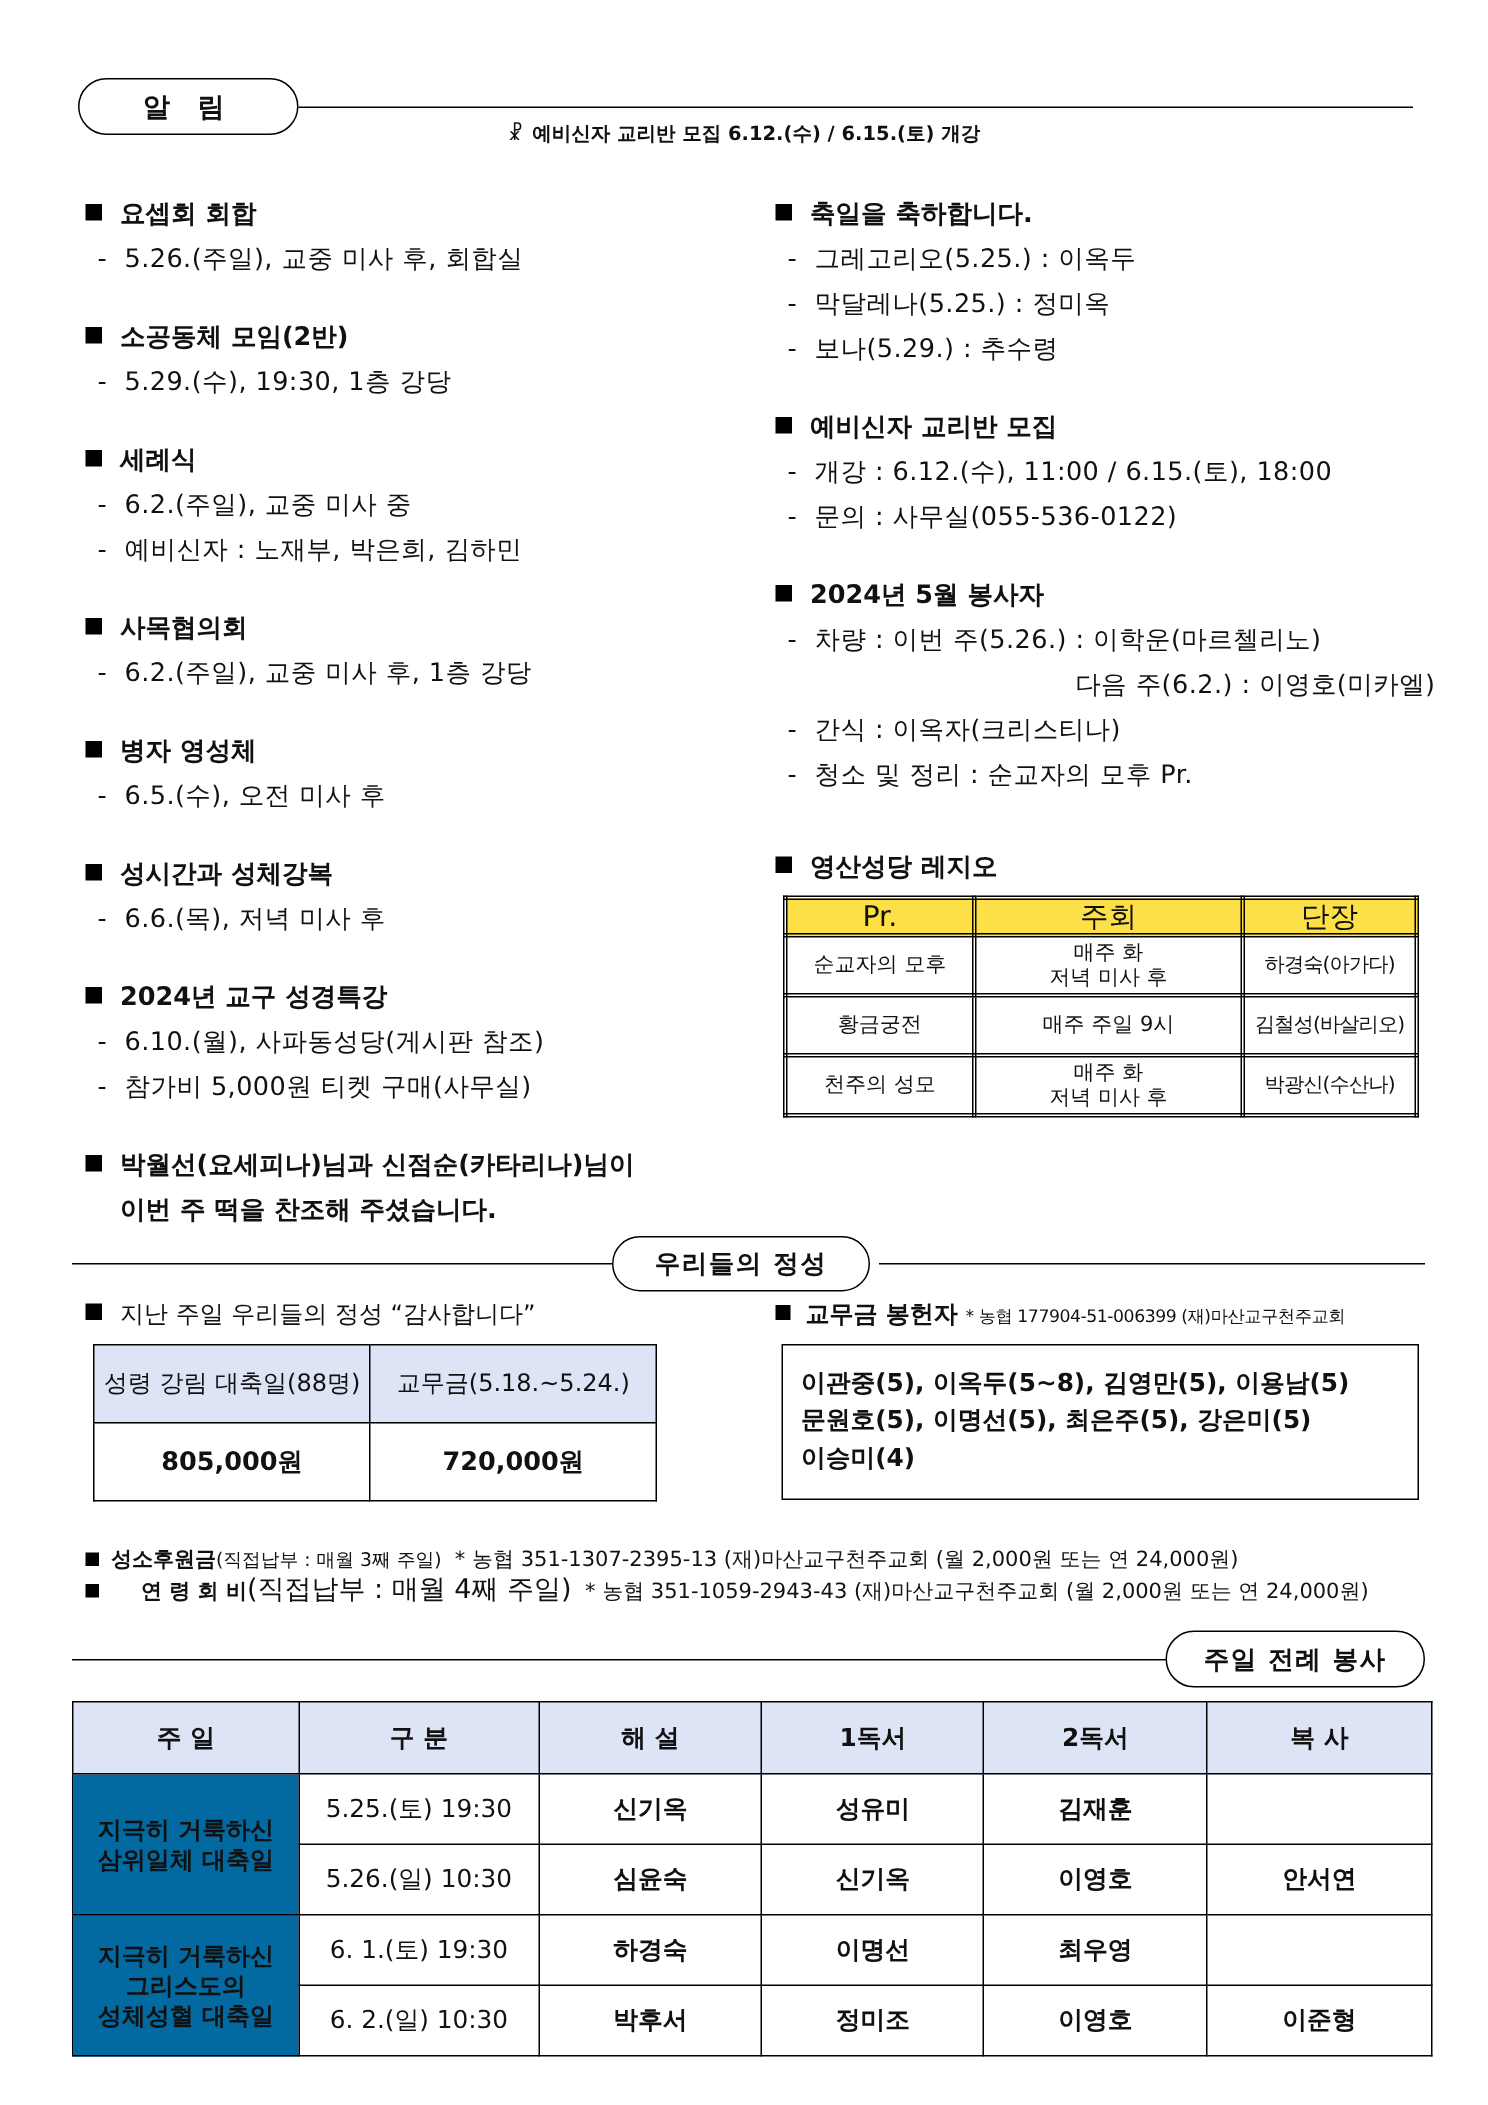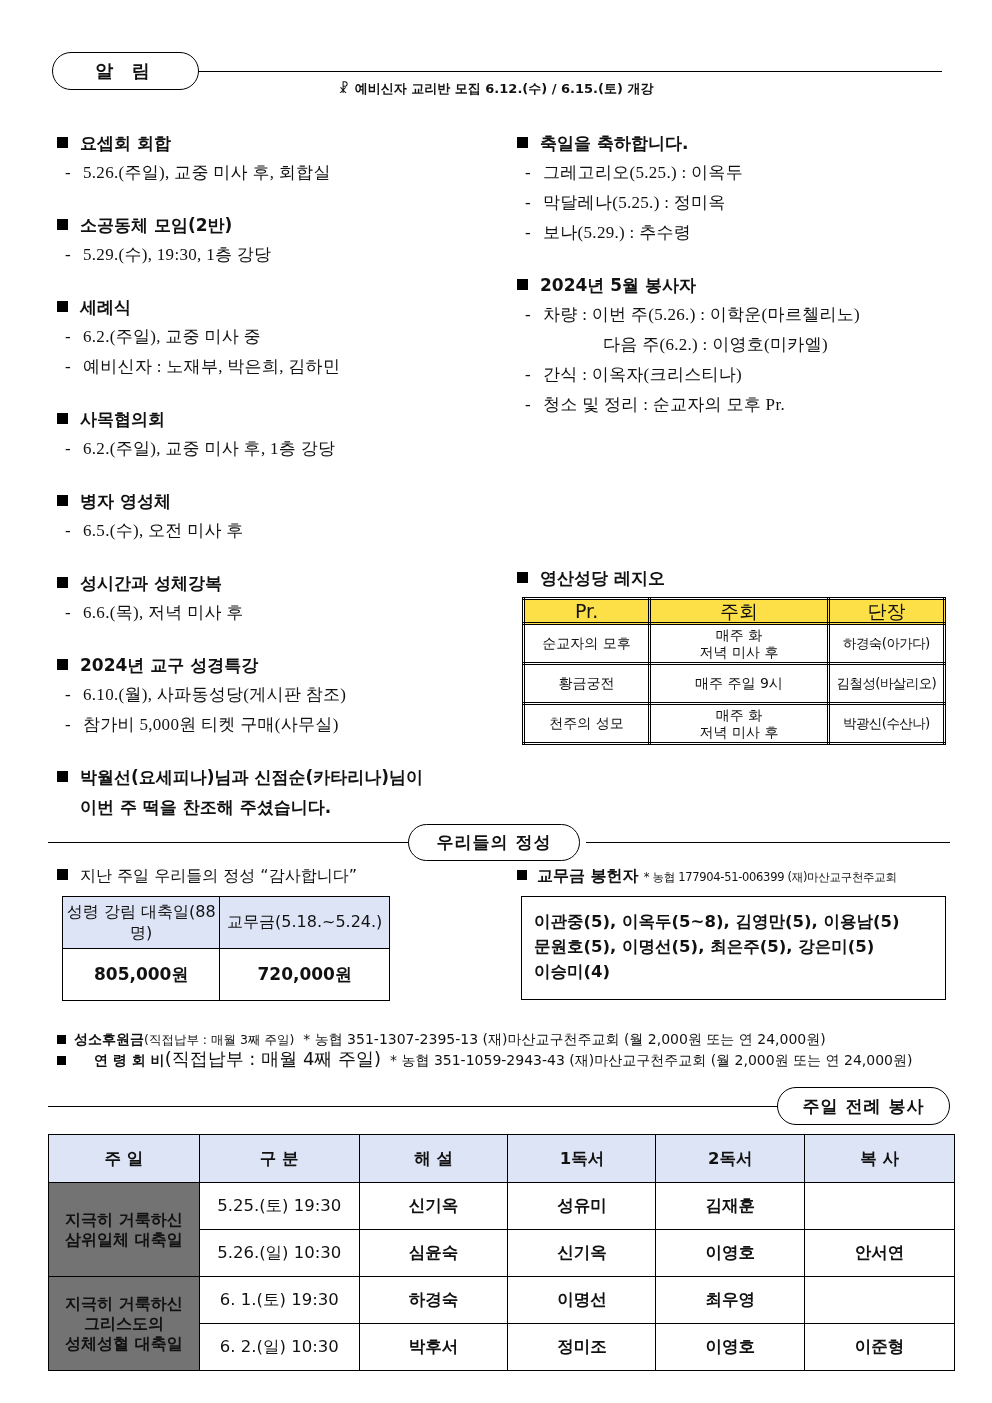--- a/index.html
+++ b/index.html
@@ -13,46 +13,46 @@
   }
   .hline { position: absolute; height: 0; border-top: 1.3px solid #000; }
 
   .subtitle { position: absolute; left: 0; width: 992px; text-align: center; top: 80px; font-size: 13px; font-weight: bold; }
   .subtitle .chi { font-family: "DejaVu Serif", serif; font-weight: normal; margin-right: 6px; }
 
   .col { position: absolute; }
   .sec { margin-bottom: 22px; }
   .sec-title { font-size: 17px; font-weight: bold; line-height: 30px; white-space: nowrap; }
   .sq { display: inline-block; width: 11px; height: 11px; background: #000; margin-right: 12px; vertical-align: 1px; }
-  .item { font-size: 17px; line-height: 30px; white-space: nowrap; padding-left: 8px; letter-spacing: 0.3px; font-family: Liberation Serif, serif; }
+  .item { font-size: 17px; line-height: 30px; white-space: nowrap; padding-left: 8px; letter-spacing: 0.3px; }
   .item .dash { display: inline-block; width: 18px; }
-  .indent { padding-left: 86px; }
+  .indent { padding-left: 86px; text-align: right; }
 
   table { border-collapse: collapse; }
   .legio { position: absolute; left: 522px; top: 597px; width: 424px; border: 1.5px solid #000; }
   .legio td, .legio th { border: 3px double #000; font-size: 14px; text-align: center; line-height: 17px; font-weight: normal; }
   .legio th { background: #fde047; height: 25px; font-size: 19px; }
   .legio td { height: 40px; }
   .legio td.leader { font-size: 13.5px; letter-spacing: -0.6px; }
 
-  .offer { position: absolute; left: 62px; top: 896px; width: 328px; }
+  .offer { position: absolute; left: 62px; top: 896px; width: 376px; }
   .offer td { border: 1.3px solid #000; text-align: center; font-size: 16px; }
   .offer .h td { background: #dde4f5; height: 52px; }
   .offer .v td { height: 52px; font-weight: bold; font-size: 17px; }
 
   .donor-box { position: absolute; left: 521px; top: 896px; width: 425px; height: 104px; border: 1.3px solid #000; padding: 12px 0 0 12px; font-size: 16.5px; font-weight: bold; line-height: 25px; }
 
   .notes { position: absolute; left: 57px; top: 1030px; font-size: 14px; line-height: 19px; white-space: nowrap; }
   .notes .sqs { display: inline-block; width: 9px; height: 9px; background: #000; margin-right: 8px; }
 
   .liturgy { position: absolute; left: 48px; top: 1134px; width: 907px; border: 1.5px solid #000; }
   .liturgy td, .liturgy th { border: 1.3px solid #000; text-align: center; font-size: 16.5px; }
   .liturgy th { background: #dde4f5; height: 48px; font-weight: bold; }
   .liturgy td { height: 47px; font-weight: bold; }
-  .liturgy td.feast { background: #737373; line-height: 20px; font-size: 16px; }
+  .liturgy td.feast { background: #0369a1; line-height: 20px; font-size: 16px; }
   .liturgy td.time { font-weight: normal; }
 </style>
 </head>
 <body>
 
 <div class="pill" style="left:52px; top:52px; width:147px; height:38px; font-size:18px; letter-spacing:6px;">
   <span>알  림</span>
 </div>
 <div class="hline" style="left:199px; top:71px; width:743px;"></div>
 <div class="subtitle">
@@ -95,20 +95,25 @@
     <div class="sec-title" style="padding-left:23px;"><span>이번 주 떡을 찬조해 주셨습니다.</span></div>
   </div>
 </div>
 
 <div class="col" style="left:517px; top:128px; width:440px;">
   <div class="sec">
     <div class="sec-title"><span class="sq"></span><span>축일을 축하합니다.</span></div>
     <div class="item"><span class="dash">-</span><span>그레고리오(5.25.) : 이옥두</span></div>
     <div class="item"><span class="dash">-</span><span>막달레나(5.25.) : 정미옥</span></div>
     <div class="item"><span class="dash">-</span><span>보나(5.29.) : 추수령</span></div>
+  </div>
+  <div class="sec">
+    <div class="sec-title"><span class="sq"></span><span>예비신자 교리반 모집</span></div>
+    <div class="item"><span class="dash">-</span><span>개강 : 6.12.(수), 11:00 / 6.15.(토), 18:00</span></div>
+    <div class="item"><span class="dash">-</span><span>문의 : 사무실(055-536-0122)</span></div>
   </div>
   <div class="sec">
     <div class="sec-title"><span class="sq"></span><span>2024년 5월 봉사자</span></div>
     <div class="item"><span class="dash">-</span><span>차량 : 이번 주(5.26.) : 이학운(마르첼리노)</span></div>
     <div class="item indent"><span>다음 주(6.2.) : 이영호(미카엘)</span></div>
     <div class="item"><span class="dash">-</span><span>간식 : 이옥자(크리스티나)</span></div>
     <div class="item"><span class="dash">-</span><span>청소 및 정리 : 순교자의 모후 Pr.</span></div>
   </div>
 </div>
 

